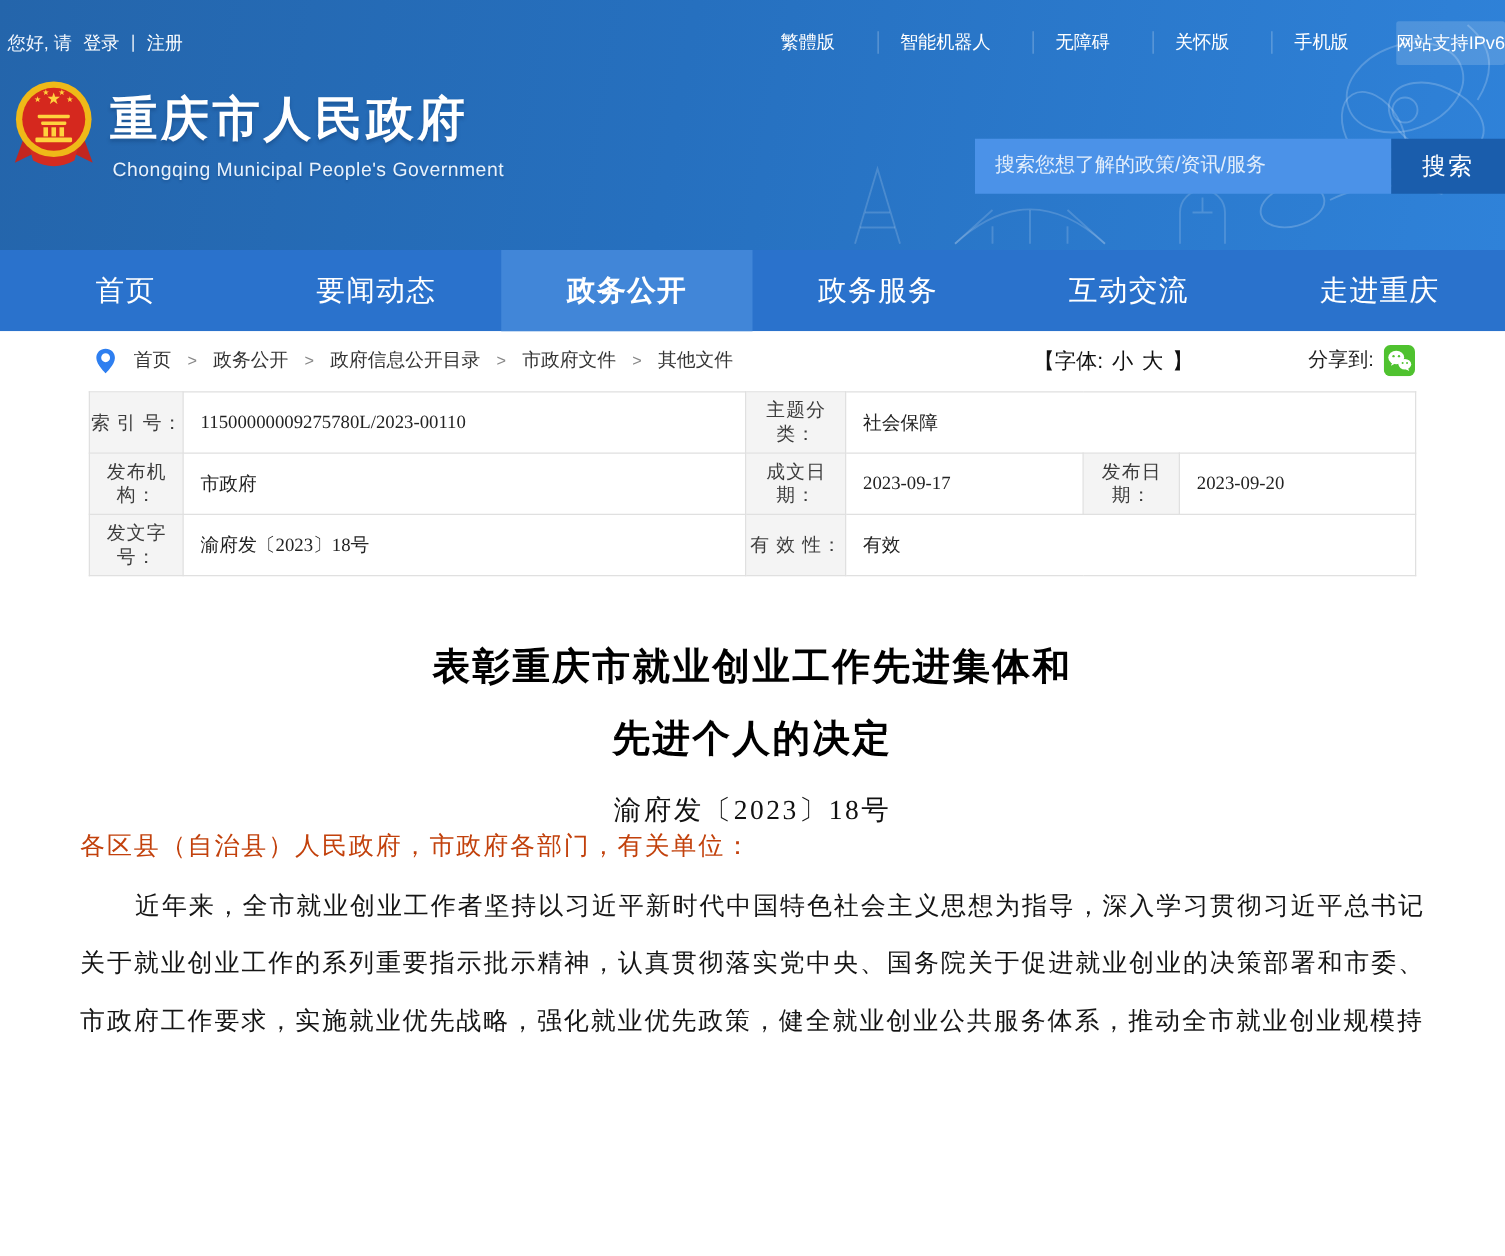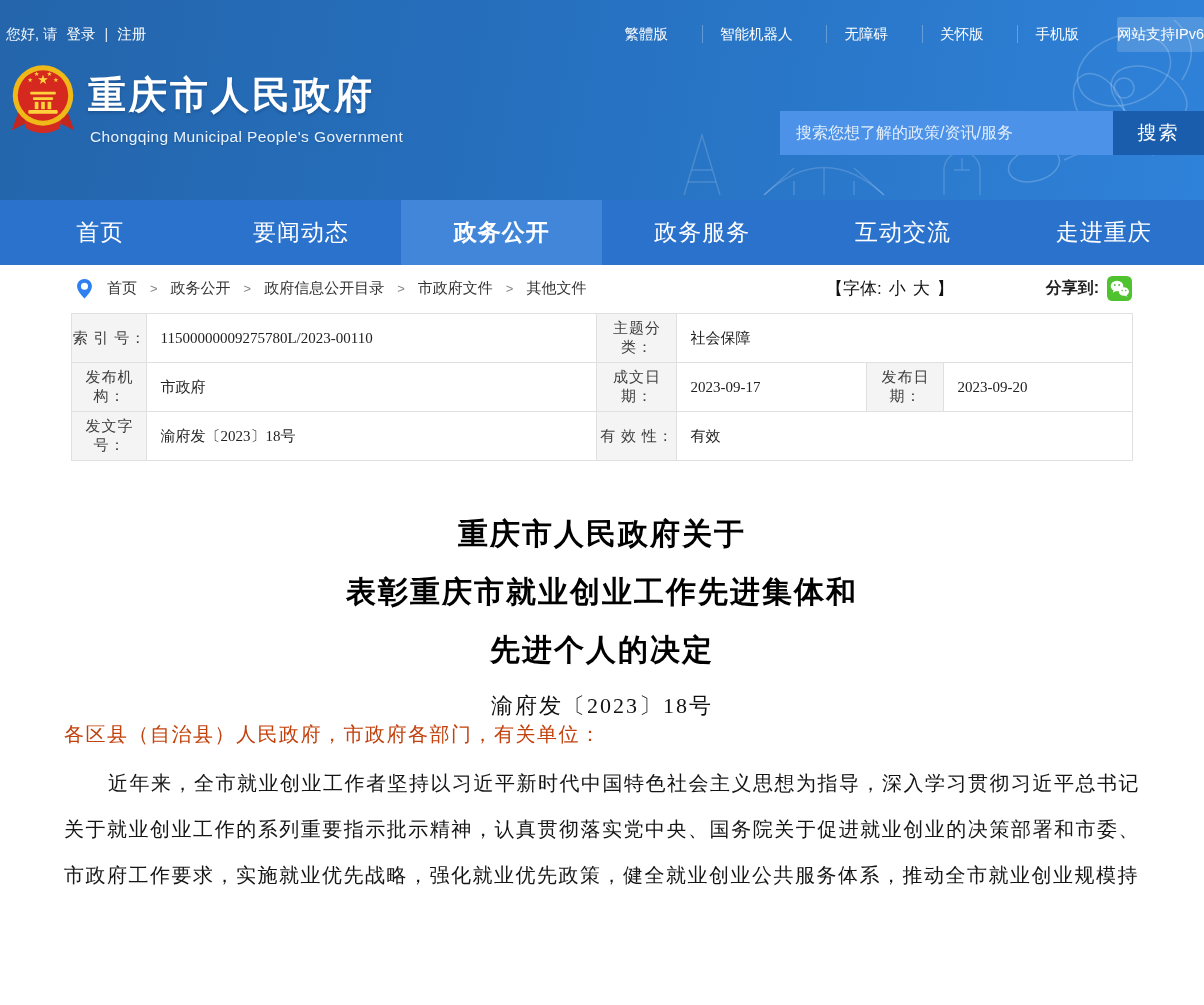--- a/index.html
+++ b/index.html
@@ -37,21 +37,21 @@
 
   
   .breadcrumb-row { height:47px; display:flex; align-items:center; padding:0 72px 0 76px; background:#fff; font-size:15px; color:#333; }
   .pin-icon { width:17px; height:22px; margin-right:14px; flex:0 0 auto; }
   .crumbs { display:flex; align-items:center; gap:13px; }
   .crumb { color:#333; cursor:pointer; white-space:nowrap; }
   .crumb-sep { color:#888; font-size:13px; }
   .row-right { margin-left:auto; display:flex; align-items:center; }
   .font-widget { display:flex; align-items:center; gap:7px; font-size:17px; color:#111; }
   .font-widget .opt { cursor:pointer; }
-  .share { display:flex; align-items:center; gap:8px; margin-left:92px; font-size:16px; color:#222;font-weight:bold; }
+  .share { display:flex; align-items:center; gap:8px; margin-left:92px; font-size:16px; color:#222; }
   .wechat-icon { width:25px; height:25px; cursor:pointer; }
 
   
   .meta-table { width:1060px; margin:1px auto 0; border-collapse:collapse; table-layout:fixed; font-family:"Liberation Serif",serif; }
   .meta-table td { border:1px solid #e0e0e0; height:49px; overflow:hidden; }
   .meta-table td.label { background:#f4f4f4; text-align:center; font-size:15px; color:#3c3c3c; letter-spacing:1px; }
   .meta-table td.value { padding-left:13px; font-size:15px; color:#222; background:#fff; }
 
   
   .doc { width:1076px; margin:0 auto; }
@@ -209,21 +209,20 @@
       <td class="label">发文字号：</td>
       <td class="value">渝府发〔2023〕18号</td>
       <td class="label">有 效 性：</td>
       <td class="value" colspan="3">有效</td>
     </tr>
   </tbody>
     </table>
 
   <div class="doc">
     <div class="doc-title">
-      <div class="tline">重庆市人民政府关于</div>
       <div class="tline">表彰重庆市就业创业工作先进集体和</div>
       <div class="tline">先进个人的决定</div>
     </div>
     <div class="doc-number">渝府发〔2023〕18号</div>
     <div class="salutation">各区县（自治县）人民政府，市政府各部门，有关单位：</div>
     <div class="paragraph">近年来，全市就业创业工作者坚持以习近平新时代中国特色社会主义思想为指导，深入学习贯彻习近平总书记关于就业创业工作的系列重要指示批示精神，认真贯彻落实党中央、国务院关于促进就业创业的决策部署和市委、市政府工作要求，实施就业优先战略，强化就业优先政策，健全就业创业公共服务体系，推动全市就业创业规模持</div>
   </div>
 
 </div>
 

